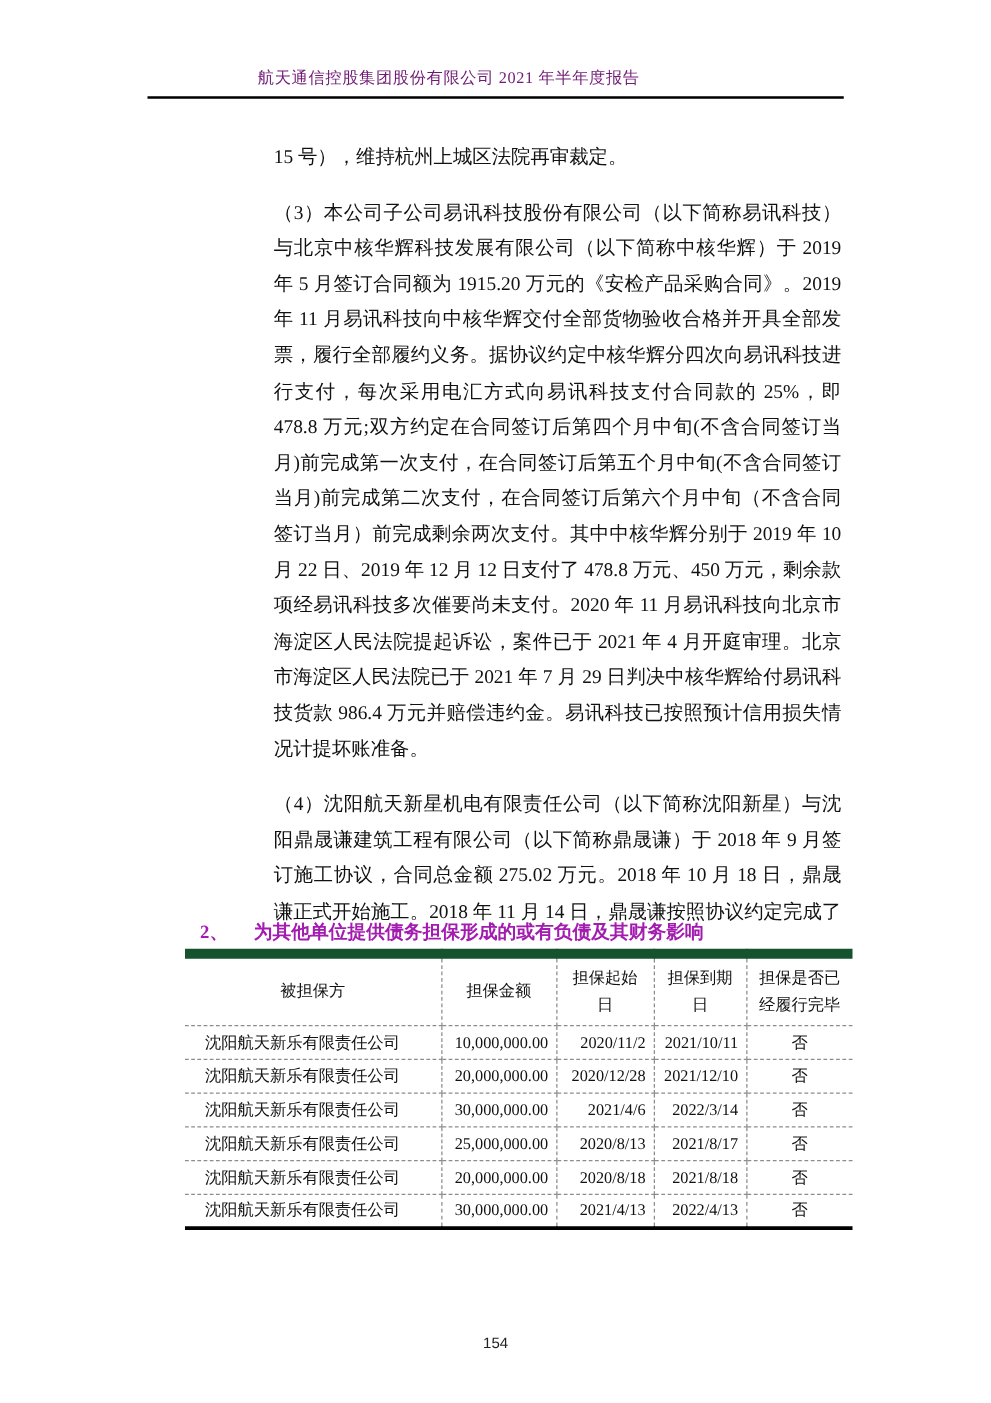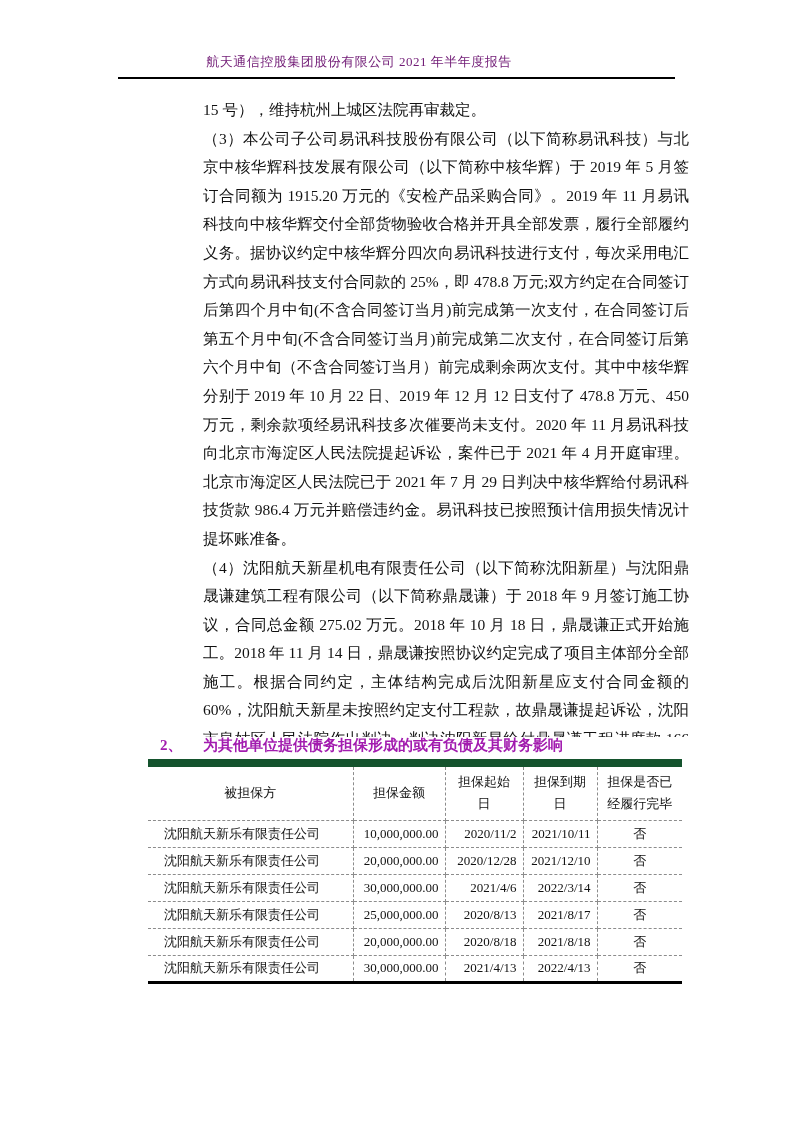--- a/index.html
+++ b/index.html
@@ -27,21 +27,21 @@
   }
 
   
   .body-text {
     position:absolute; top:96px; left:203px;
     width:486px; max-height:641px; overflow:hidden;
     font-size:15.5px; line-height:28.6px;
     text-align:justify;
     color:#111;
   }
-  .body-text p { margin:0; }
+  .body-text p { margin:16px; }
 
   
   .section-heading {
     position:absolute; top:736px; left:160px;
     width:522px;
     font-size:15px; font-weight:bold; color:#a21caf;
     white-space:nowrap;
   }
   .section-heading .sec-num {
     display:inline-block; width:43px;
@@ -158,14 +158,15 @@
         <tr>
           <td class="c0">沈阳航天新乐有限责任公司</td>
           <td class="c1">30,000,000.00</td>
           <td class="c2">2021/4/13</td>
           <td class="c3">2022/4/13</td>
           <td class="c4">否</td>
         </tr>
       </tbody>
   </table>
 
+  <div class="page-number">154</div>
 
 </div>
 
 </body></html>

